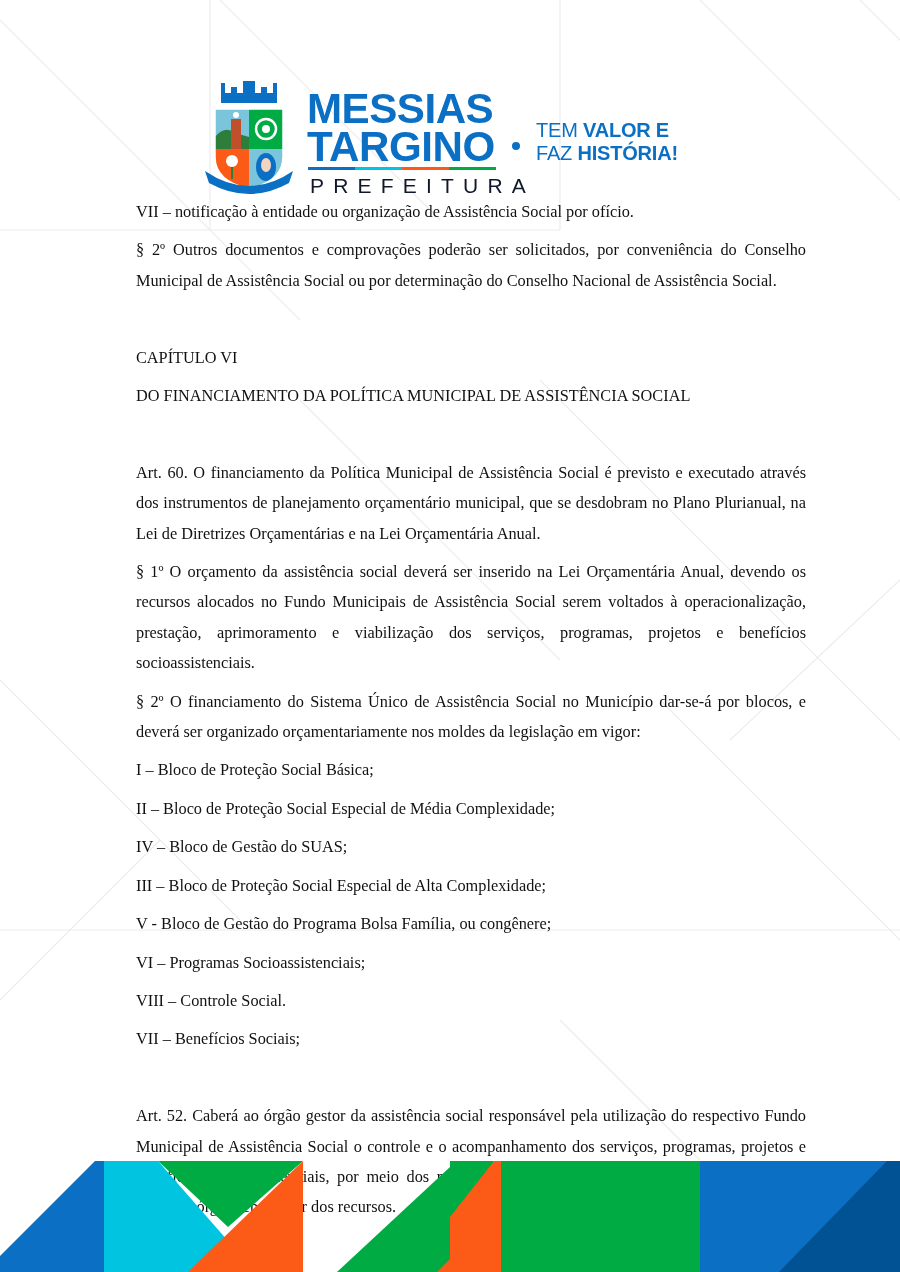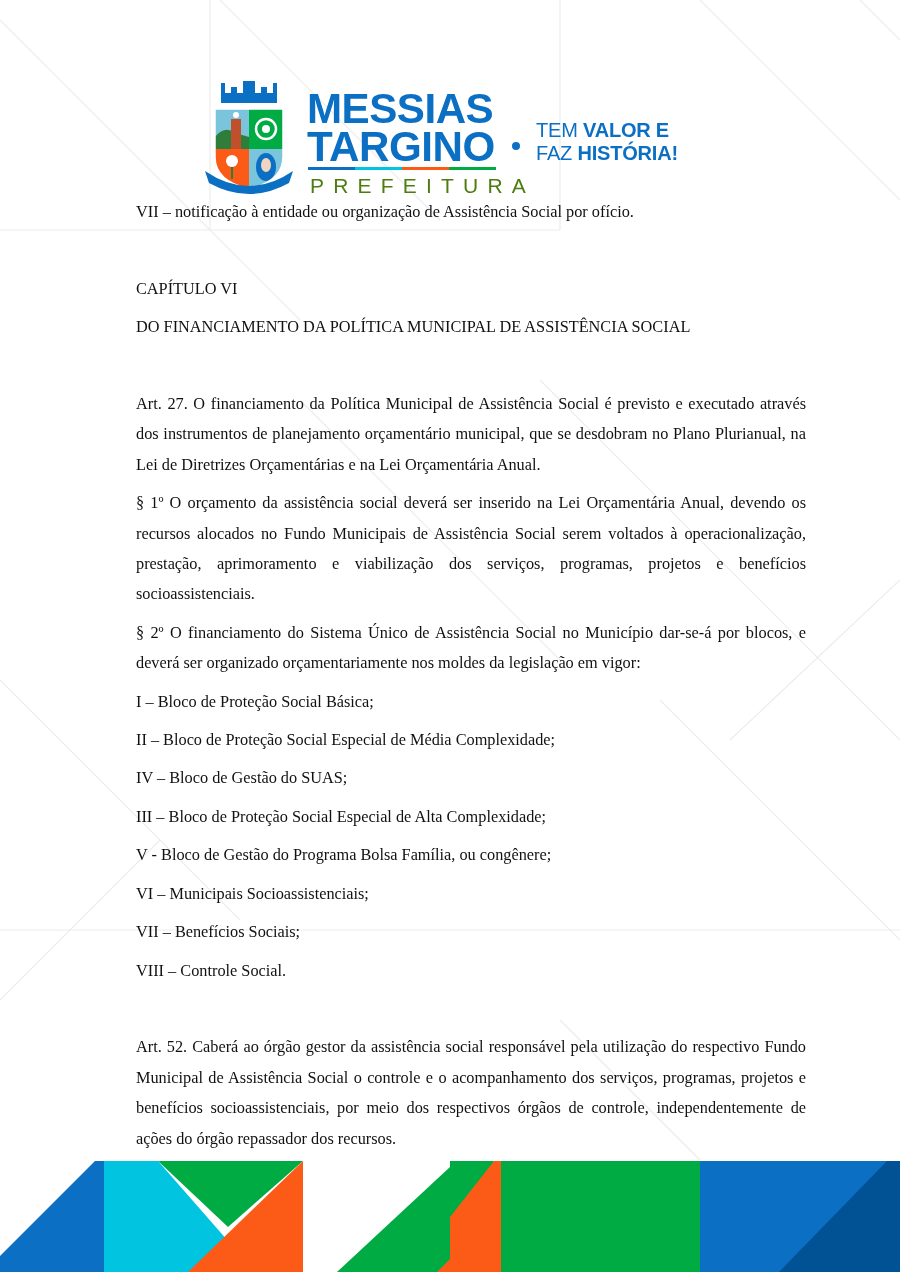--- a/index.html
+++ b/index.html
@@ -20,21 +20,21 @@
     color: #0b6fc4; font-size: 43px; line-height: 38px; letter-spacing: -0.5px;
   }
   .brand-name div { transform: scaleX(0.98); transform-origin: left; }
   .brand-underline {
     position: absolute; left: 105px; top: 162px; height: 3px; width: 188px;
     display: flex;
   }
   .brand-underline span { flex: 1; height: 3px; }
   .prefeitura {
     position: absolute; left: 107px; top: 96px;
-    font-family: "Liberation Sans", sans-serif; color: #4d7c0f;
+    font-family: "Liberation Sans", sans-serif; color: #0f172a;
     font-size: 21px; letter-spacing: 9.2px; line-height: 22px;
   }
   .dot {
     position: absolute; left: 309px; top: 63px; width: 8px; height: 8px;
     border-radius: 50%; background: #0b6fc4;
   }
   .slogan {
     position: absolute; left: 333px; top: 40px;
     font-family: "Liberation Sans", sans-serif; color: #0b6fc4;
     font-size: 20px; line-height: 23px; letter-spacing: -0.2px;
@@ -117,35 +117,36 @@
   <div class="prefeitura">PREFEITURA</div>
   <div class="dot"></div>
   <div class="slogan">
     <div><span>TEM </span><b>VALOR E</b></div>
     <div><span>FAZ </span><b>HISTÓRIA!</b></div>
   </div>
 </div>
 
 <div class="content" style="top:189px;">
   <p class="last-left">VII – notificação à entidade ou organização de Assistência Social por ofício.</p>
+  <p class="last-left">§ 2º Outros documentos e comprovações poderão ser solicitados, por conveniência do Conselho Municipal de Assistência Social ou por determinação do Conselho Nacional de Assistência Social.</p>
   <div class="gap"></div>
   <p class="center">CAPÍTULO VI</p>
   <p class="center">DO FINANCIAMENTO DA POLÍTICA MUNICIPAL DE ASSISTÊNCIA SOCIAL</p>
   <div class="gap"></div>
-  <p class="last-left">Art. 27. O financiamento da Política Municipal de Assistência Social é previsto e executado através dos instrumentos de planejamento orçamentário municipal, que se desdobram no Plano Plurianual, na Lei de Diretrizes Orçamentárias e na Lei Orçamentária Anual.</p>
+  <p class="last-left">Art. 60. O financiamento da Política Municipal de Assistência Social é previsto e executado através dos instrumentos de planejamento orçamentário municipal, que se desdobram no Plano Plurianual, na Lei de Diretrizes Orçamentárias e na Lei Orçamentária Anual.</p>
   <p class="last-left">§ 1º O orçamento da assistência social deverá ser inserido na Lei Orçamentária Anual, devendo os recursos alocados no Fundo Municipais de Assistência Social serem voltados à operacionalização, prestação, aprimoramento e viabilização dos serviços, programas, projetos e benefícios socioassistenciais.</p>
   <p class="last-left">§ 2º O financiamento do Sistema Único de Assistência Social no Município dar-se-á por blocos, e deverá ser organizado orçamentariamente nos moldes da legislação em vigor:</p>
   <p>I – Bloco de Proteção Social Básica;</p>
   <p>II – Bloco de Proteção Social Especial de Média Complexidade;</p>
   <p>IV – Bloco de Gestão do SUAS;</p>
   <p>III – Bloco de Proteção Social Especial de Alta Complexidade;</p>
   <p>V - Bloco de Gestão do Programa Bolsa Família, ou congênere;</p>
-  <p>VI – Municipais Socioassistenciais;</p>
+  <p>VI – Programas Socioassistenciais;</p>
+  <p>VIII – Controle Social.</p>
   <p>VII – Benefícios Sociais;</p>
-  <p>VIII – Controle Social.</p>
   <div class="gap"></div>
   <p class="last-left">Art. 52. Caberá ao órgão gestor da assistência social responsável pela utilização do respectivo Fundo Municipal de Assistência Social o controle e o acompanhamento dos serviços, programas, projetos e benefícios socioassistenciais, por meio dos respectivos órgãos de controle, independentemente de ações do órgão repassador dos recursos.</p>
 </div>
 
 <svg class="footer" viewBox="0 0 900 111" preserveAspectRatio="none">
   <polygon points="95,0 104,0 104,111 0,111 0,95" fill="#0b6fc4"></polygon>
   <polygon points="104,0 158,0 228,80 190,111 104,111" fill="#00c4e0"></polygon>
   <polygon points="158,0 303,0 228,66" fill="#00ab44"></polygon>
   <polygon points="303,0 303,111 188,111" fill="#fb5a17"></polygon>
   <polygon points="450,6 500,0 500,111 337,111" fill="#00ab44"></polygon>

